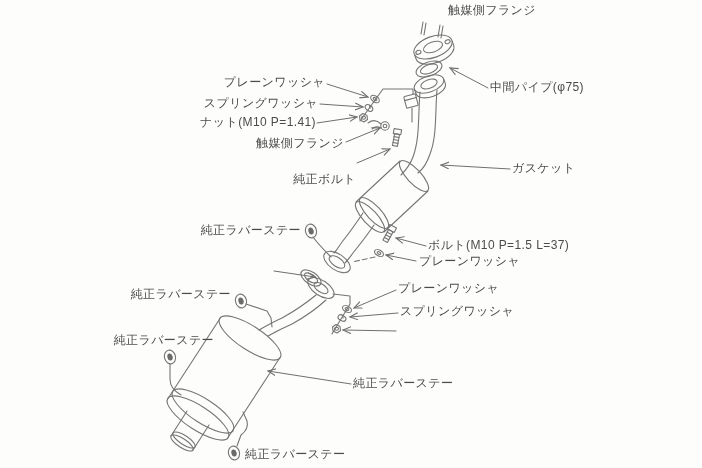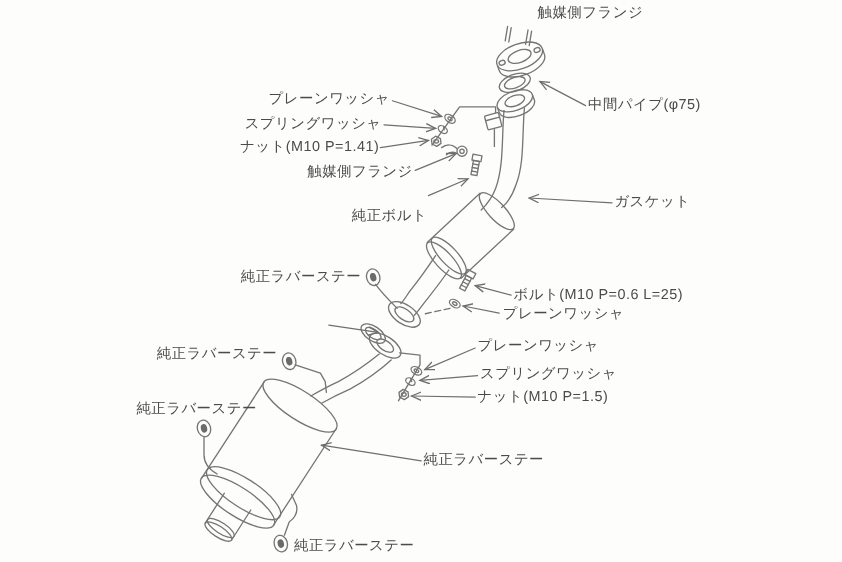--- a/index.html
+++ b/index.html
@@ -189,23 +189,22 @@
 
   <div class="lbl" style="left:448px;top:4px">触媒側フランジ</div>
   <div class="lbl ra" style="left:325px;top:76px">プレーンワッシャ</div>
   <div class="lbl ra" style="left:318px;top:97px">スプリングワッシャ</div>
   <div class="lbl ra" style="left:316px;top:116px">ナット(M10 P=1.41)</div>
   <div class="lbl ra" style="left:344px;top:137px">触媒側フランジ</div>
   <div class="lbl ra" style="left:356px;top:173px">純正ボルト</div>
   <div class="lbl" style="left:490px;top:81px">中間パイプ(φ75)</div>
   <div class="lbl" style="left:512px;top:162px">ガスケット</div>
   <div class="lbl ra" style="left:301px;top:224px">純正ラバーステー</div>
-  <div class="lbl" style="left:428px;top:239px">ボルト(M10 P=0.6 L=25)</div>
+  <div class="lbl" style="left:428px;top:239px">ボルト(M10 P=1.5 L=37)</div>
   <div class="lbl" style="left:419px;top:255px">プレーンワッシャ</div>
   <div class="lbl ra" style="left:231px;top:288px">純正ラバーステー</div>
   <div class="lbl" style="left:398px;top:282px">プレーンワッシャ</div>
   <div class="lbl" style="left:400px;top:305px">スプリングワッシャ</div>
-  <div class="lbl" style="left:398px;top:324px">ナット(M10 P=1.5)</div>
   <div class="lbl ra" style="left:214px;top:334px">純正ラバーステー</div>
   <div class="lbl" style="left:353px;top:377px">純正ラバーステー</div>
   <div class="lbl" style="left:245px;top:448px">純正ラバーステー</div>
 
 </div>
 
 </body></html>

